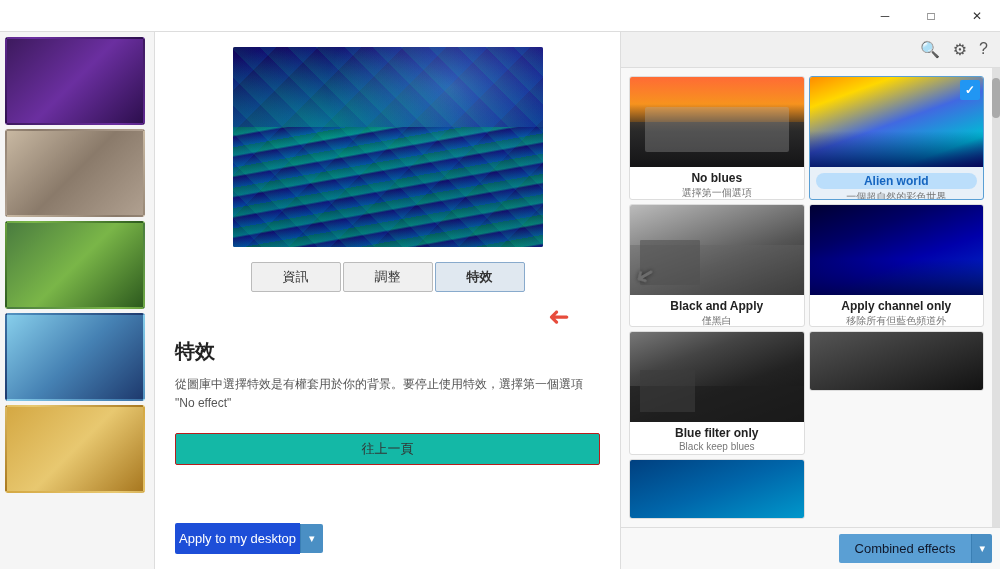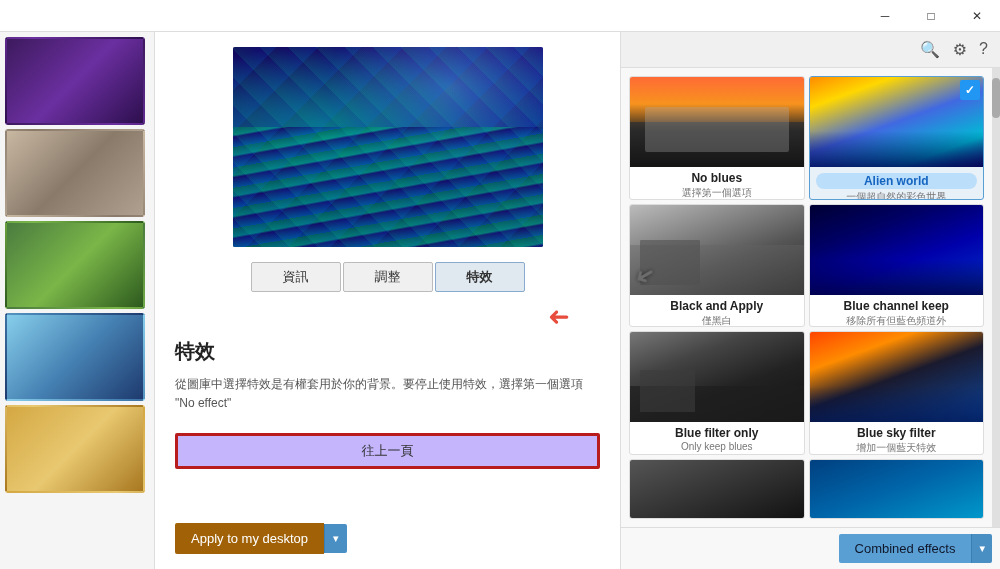--- a/index.html
+++ b/index.html
@@ -129,37 +129,37 @@
     }
     .section-desc {
       font-size: 12px;
       color: #555;
       line-height: 1.6;
       margin-bottom: 20px;
     }
     .back-btn {
       display: inline-block;
       padding: 6px 18px;
-      border: 3px solid #b91c1c;
-      background: #c4b5fd;
+      border: 1px solid #b91c1c;
+      background: #14b8a6;
       cursor: pointer;
       font-size: 13px;
       border-radius: 2px;
       color: #333;
       margin-bottom: 15px;
     }
     .apply-row {
       display: flex;
       align-items: center;
       gap: 0;
       margin-top: auto;
     }
     .apply-btn {
-      padding: 8px 16px;
-      background: #a16207;
+      padding: 8px 4px;
+      background: #1d4ed8;
       color: #fff;
       border: none;
       cursor: pointer;
       font-size: 13px;
       border-radius: 2px 0 0 2px;
     }
     .apply-dropdown {
       padding: 8px 8px;
       background: #4a8fc4;
       color: #fff;
@@ -425,45 +425,36 @@
             <span class="effect-name">Black and Apply</span>
             <span class="effect-desc">僅黑白</span>
           </div>
         </div>
 
         <div class="effect-card">
           <div class="effect-thumb et-bluechannel">
             <div style="position:absolute;bottom:0;left:0;right:0;height:40%;background:linear-gradient(0deg,rgba(0,0,60,0.8) 0%,transparent 100%);"></div>
           </div>
           <div class="effect-label-row">
-            <span class="effect-name">Blue channel keep</span>
+            <span class="effect-name">Apply channel only</span>
             <span class="effect-desc">移除所有但藍色頻道外</span>
           </div>
         </div>
 
         <div class="effect-card">
           <div class="effect-thumb" style="background:linear-gradient(160deg,#777 0%,#444 30%,#222 60%,#111 100%);">
             <div style="position:absolute;bottom:0;left:0;right:0;height:40%;background:rgba(30,30,30,0.7);"></div>
             <div style="position:absolute;bottom:10px;left:10px;width:55px;height:42px;background:rgba(60,60,60,0.6);"></div>
           </div>
           <div class="effect-label-row">
             <span class="effect-name">Blue filter only</span>
-            <span class="effect-desc">Only keep blues</span>
-          </div>
-        </div>
-
-        <div class="effect-card">
-          <div class="effect-thumb et-bluesky">
-            <div style="position:absolute;bottom:0;left:0;right:0;height:40%;background:linear-gradient(0deg,rgba(0,20,80,0.7) 0%,transparent 100%);"></div>
-          </div>
-          <div class="effect-label-row">
-            <span class="effect-name">Blue sky filter</span>
-            <span class="effect-desc">增加一個藍天特效</span>
-          </div>
-        </div>
+            <span class="effect-desc">Black keep blues</span>
+          </div>
+        </div>
+
 
         <div class="effect-card" style="height:60px;overflow:hidden;">
           <div class="effect-thumb" style="height:60px;background:linear-gradient(160deg,#555 0%,#333 50%,#111 100%);"></div>
         </div>
 
         <div class="effect-card" style="height:60px;overflow:hidden;">
           <div class="effect-thumb" style="height:60px;background:linear-gradient(160deg,#004080 0%,#0066aa 50%,#0099cc 100%);"></div>
         </div>
 
       </div>

